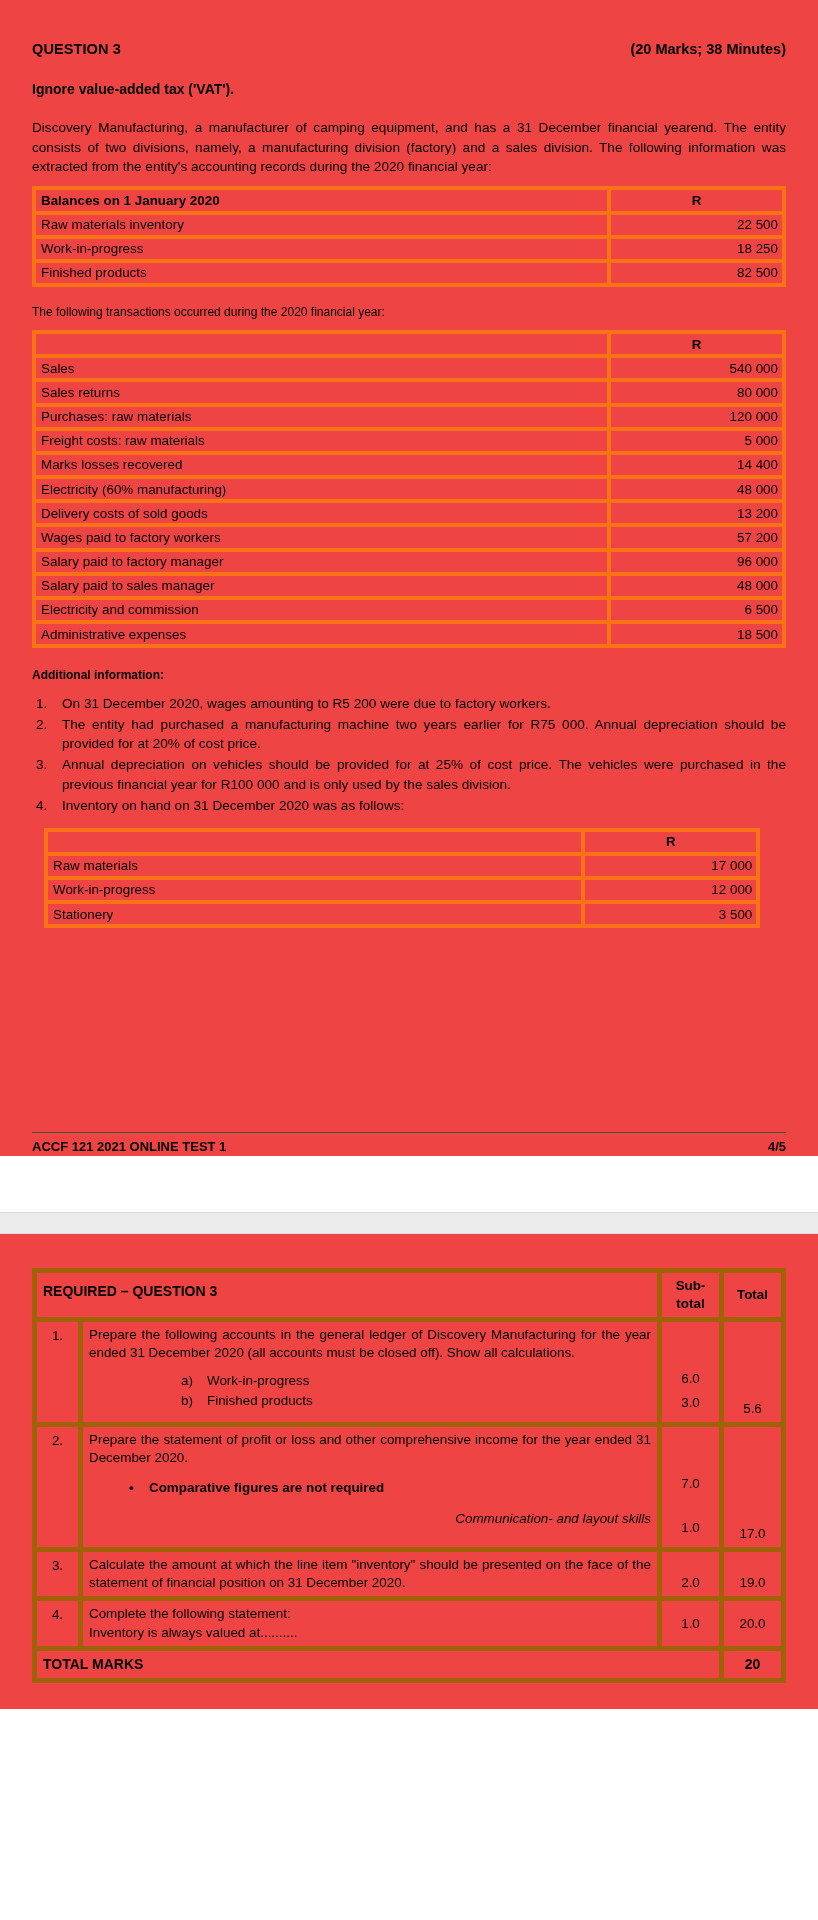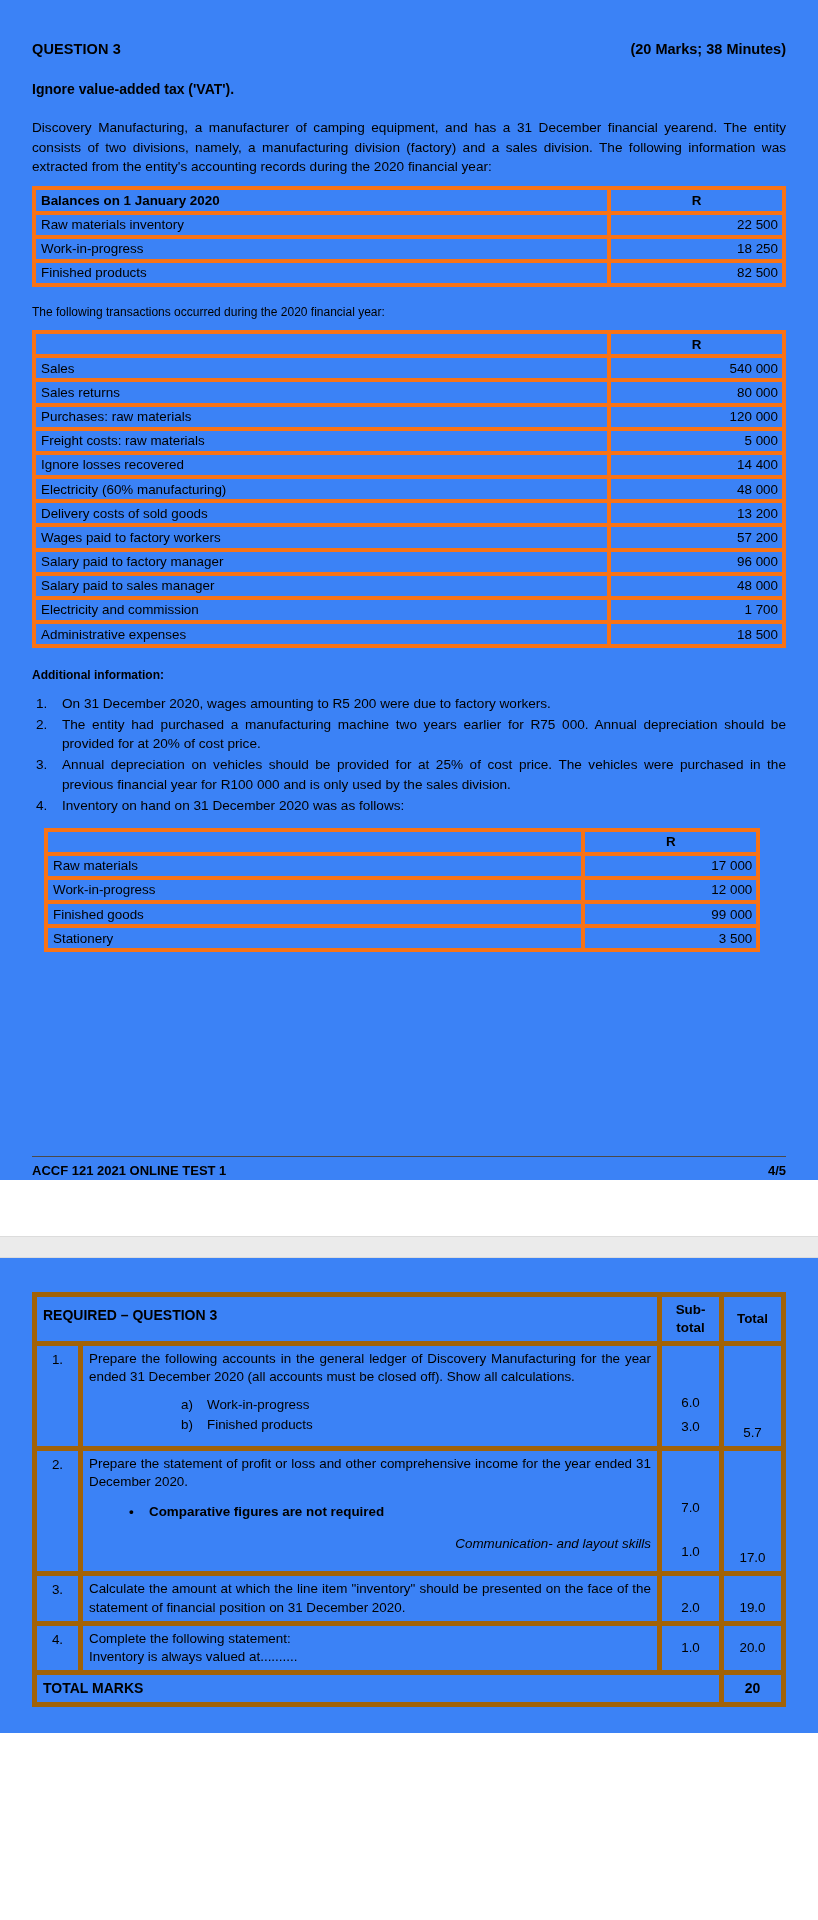--- a/index.html
+++ b/index.html
@@ -9,21 +9,21 @@
   }
   body {
     width: 818px;
     font-family: "Liberation Sans", sans-serif;
     color: #000000;
     font-size: 13.5px;
     line-height: 1.35;
   }
   .page {
     width: 818px;
-    background: #3b82f6;
+    background: #ef4444;
     position: relative;
   }
   .page-inner {
     padding: 0 32px;
   }
   .sheet-gap {
     height: 56px;
     background: #ffffff;
   }
   .sheet-band {
@@ -291,21 +291,21 @@
         </tr>
         <tr>
           <td class="lbl">Purchases: raw materials</td>
           <td class="val">120 000</td>
         </tr>
         <tr>
           <td class="lbl">Freight costs: raw materials</td>
           <td class="val">5 000</td>
         </tr>
         <tr>
-          <td class="lbl">Ignore losses recovered</td>
+          <td class="lbl">Marks losses recovered</td>
           <td class="val">14 400</td>
         </tr>
         <tr>
           <td class="lbl">Electricity (60% manufacturing)</td>
           <td class="val">48 000</td>
         </tr>
         <tr>
           <td class="lbl">Delivery costs of sold goods</td>
           <td class="val">13 200</td>
         </tr>
@@ -316,21 +316,21 @@
         <tr>
           <td class="lbl">Salary paid to factory manager</td>
           <td class="val">96 000</td>
         </tr>
         <tr>
           <td class="lbl">Salary paid to sales manager</td>
           <td class="val">48 000</td>
         </tr>
         <tr>
           <td class="lbl">Electricity and commission</td>
-          <td class="val">1 700</td>
+          <td class="val">6 500</td>
         </tr>
         <tr>
           <td class="lbl">Administrative expenses</td>
           <td class="val">18 500</td>
         </tr>
       </tbody>
     </table>
 
     <div class="ai-title">Additional information:</div>
 
@@ -363,24 +363,20 @@
       <tbody>
         <tr>
           <td class="lbl">Raw materials</td>
           <td class="val">17 000</td>
         </tr>
         <tr>
           <td class="lbl">Work-in-progress</td>
           <td class="val">12 000</td>
         </tr>
         <tr>
-          <td class="lbl">Finished goods</td>
-          <td class="val">99 000</td>
-        </tr>
-        <tr>
           <td class="lbl">Stationery</td>
           <td class="val">3 500</td>
         </tr>
       </tbody>
     </table>
 
     <div class="spacer-block"></div>
 
     <div class="footer-rule"></div>
     <div class="footer">
@@ -419,21 +415,21 @@
               <div>
                 <span class="mark-lbl">b)</span>
                 <span>Finished products</span>
               </div>
             </div>
           </td>
           <td class="stack-cell">
             <div class="s1">6.0</div>
             <div class="s2" style="padding-top:0;">3.0</div>
           </td>
-          <td class="mk">5.7</td>
+          <td class="mk">5.6</td>
         </tr>
 
         <tr>
           <td class="no">2.</td>
           <td class="body">
             <div>Prepare the statement of profit or loss and other comprehensive income for the year ended 31 December 2020.</div>
             <div class="bullet-line">
               <span class="bdot">•</span>
               <span>Comparative figures are not required</span>
             </div>

